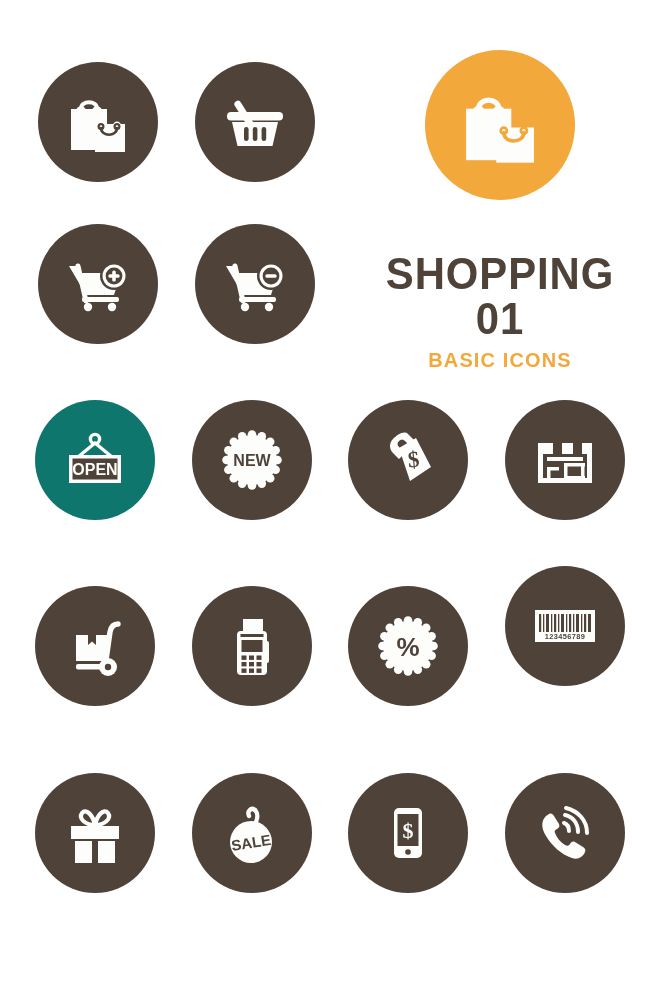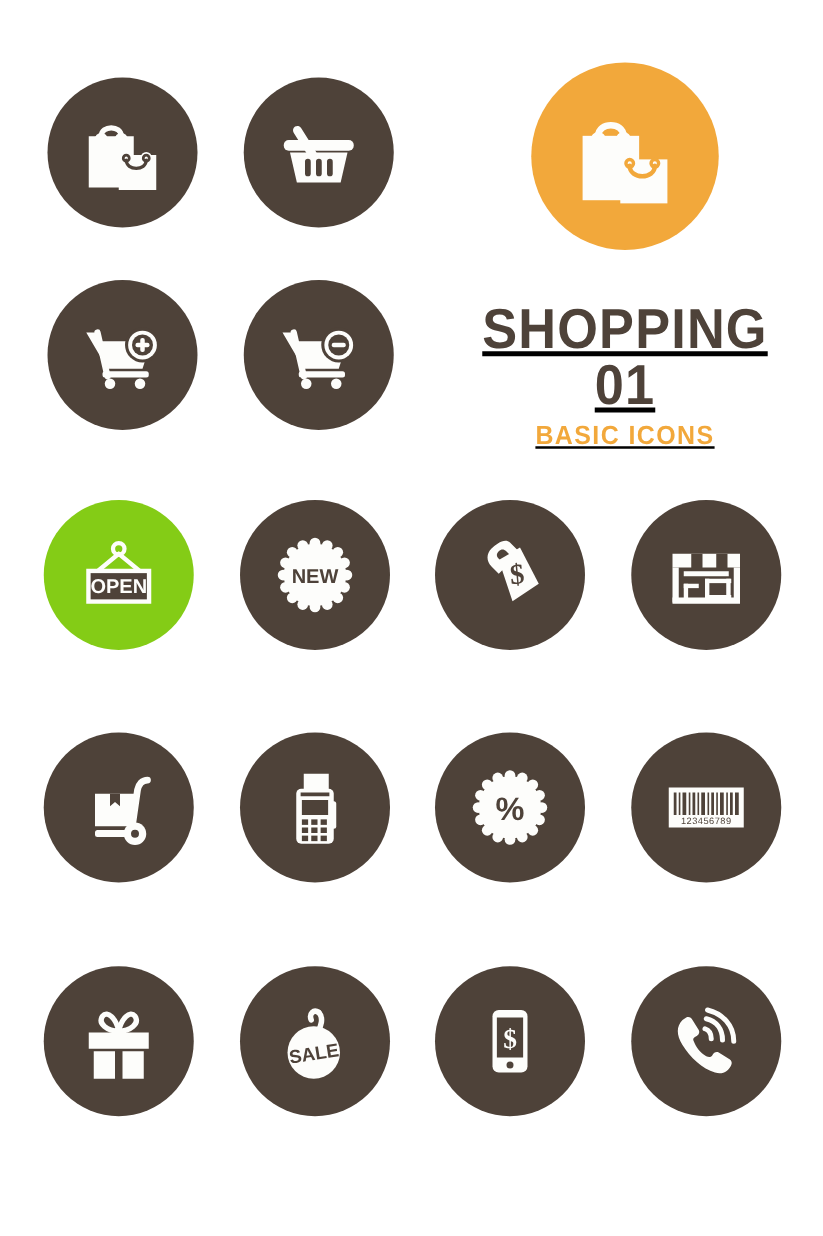--- a/index.html
+++ b/index.html
@@ -49,24 +49,23 @@
     height: 150px;
     border-radius: 50%;
     display: flex;
     align-items: center;
     justify-content: center;
   }
 
   #title-block {
     position: absolute;
     left: 355px;
-    top: 240px;
+    top: 251px;
     width: 290px;
     text-align: center;
-    text-decoration: underline;
   }
   .title-main {
     font-family: "Liberation Sans", sans-serif;
     font-weight: bold;
     font-size: 45px;
     letter-spacing: 1px;
     line-height: 1;
     margin: 0;
     transform: scaleX(0.93);
     transform-origin: center;
@@ -173,21 +172,21 @@
       </svg>
     </div>
   </div>
 
   <div id="title-block">
     <div class="title-main" style="color:#4e4239;">SHOPPING 01</div>
     <div class="title-sub" style="color:#f2a83b;">BASIC ICONS</div>
   </div>
 
   <div class="icon-cell" style="left:35px; top:400px;">
-    <div class="disc" style="background:#84cc16;text-align:center;">
+    <div class="disc" style="background:#0f766e;text-align:center;">
       <svg width="78" height="78" viewBox="0 0 78 78" aria-hidden="true">
         <circle cx="39" cy="18" r="4.6" fill="none" stroke="#fdfdfb" stroke-width="3.4"></circle>
         <path d="M39 22 L22 36 M39 22 L56 36" stroke="#fdfdfb" stroke-width="3.4" fill="none" stroke-linecap="round"></path>
         <rect x="13" y="34" width="52" height="28" fill="#fdfdfb"></rect>
         <rect x="16.5" y="37.5" width="45" height="21" fill="#4e4239"></rect>
         <text x="39" y="53.5" text-anchor="middle" fill="#fdfdfb" font-family="'Liberation Sans', sans-serif" font-size="16" font-weight="bold">OPEN</text>
       </svg>
     </div>
   </div>
 
@@ -310,21 +309,21 @@
               <circle cx="15.4" cy="29.2" r="4.3"></circle>
             <circle cx="20.8" cy="20.8" r="4.3"></circle>
               <circle cx="29.2" cy="15.4" r="4.3"></circle>
           </g>
         </g>
         <text x="39" y="49" text-anchor="middle" fill="#4e4239" font-family="'Liberation Sans', sans-serif" font-size="26" font-weight="bold">%</text>
       </svg>
     </div>
   </div>
 
-  <div class="icon-cell" style="left:505px; top:586px;">
+  <div class="icon-cell" style="left:505px; top:566px;font-weight:bold;">
     <div class="disc" style="background:#4e4239;">
       <svg width="78" height="78" viewBox="0 0 78 78" aria-hidden="true">
         <rect x="9" y="23" width="60" height="32" fill="#fdfdfb"></rect>
         <g fill="#4e4239">
           <rect x="13" y="27" width="2.2" height="18"></rect>
           <rect x="17" y="27" width="1.3" height="18"></rect>
           <rect x="20" y="27" width="3.0" height="18"></rect>
           <rect x="25" y="27" width="1.3" height="18"></rect>
           <rect x="28" y="27" width="2.2" height="18"></rect>
           <rect x="32" y="27" width="1.3" height="18"></rect>

